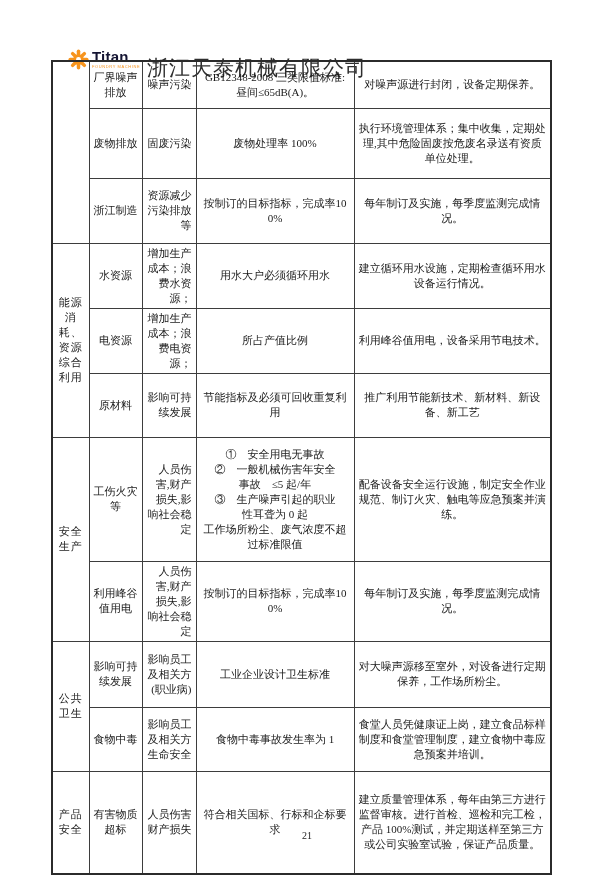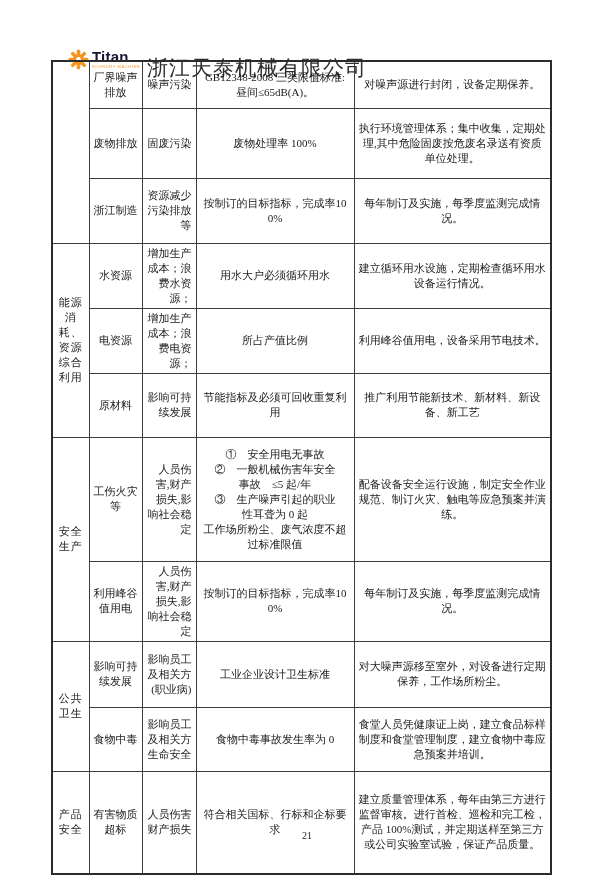--- a/index.html
+++ b/index.html
@@ -160,21 +160,21 @@
       <tr style="height:66px">
         <td class="c-group" rowspan="2">公共卫生</td>
         <td class="c-item">影响可持续发展</td>
         <td class="c-impact">影响员工及相关方(职业病)</td>
         <td class="c-target">工业企业设计卫生标准</td>
         <td class="c-measure">对大噪声源移至室外，对设备进行定期保养，工作场所粉尘。</td>
       </tr>
       <tr style="height:64px">
         <td class="c-item">食物中毒</td>
         <td class="c-impact">影响员工及相关方生命安全</td>
-        <td class="c-target">食物中毒事故发生率为 0</td>
+        <td class="c-target">食物中毒事故发生率为 1</td>
         <td class="c-measure">食堂人员凭健康证上岗，建立食品标样制度和食堂管理制度，建立食物中毒应急预案并培训。</td>
       </tr>
 
       <tr style="height:103px">
         <td class="c-group">产品安全</td>
         <td class="c-item">有害物质超标</td>
         <td class="c-impact">人员伤害财产损失</td>
         <td class="c-target">符合相关国标、行标和企标要求</td>
         <td class="c-measure">建立质量管理体系，每年由第三方进行监督审核。进行首检、巡检和完工检，产品 100%测试，并定期送样至第三方或公司实验室试验，保证产品质量。</td>
       </tr>

